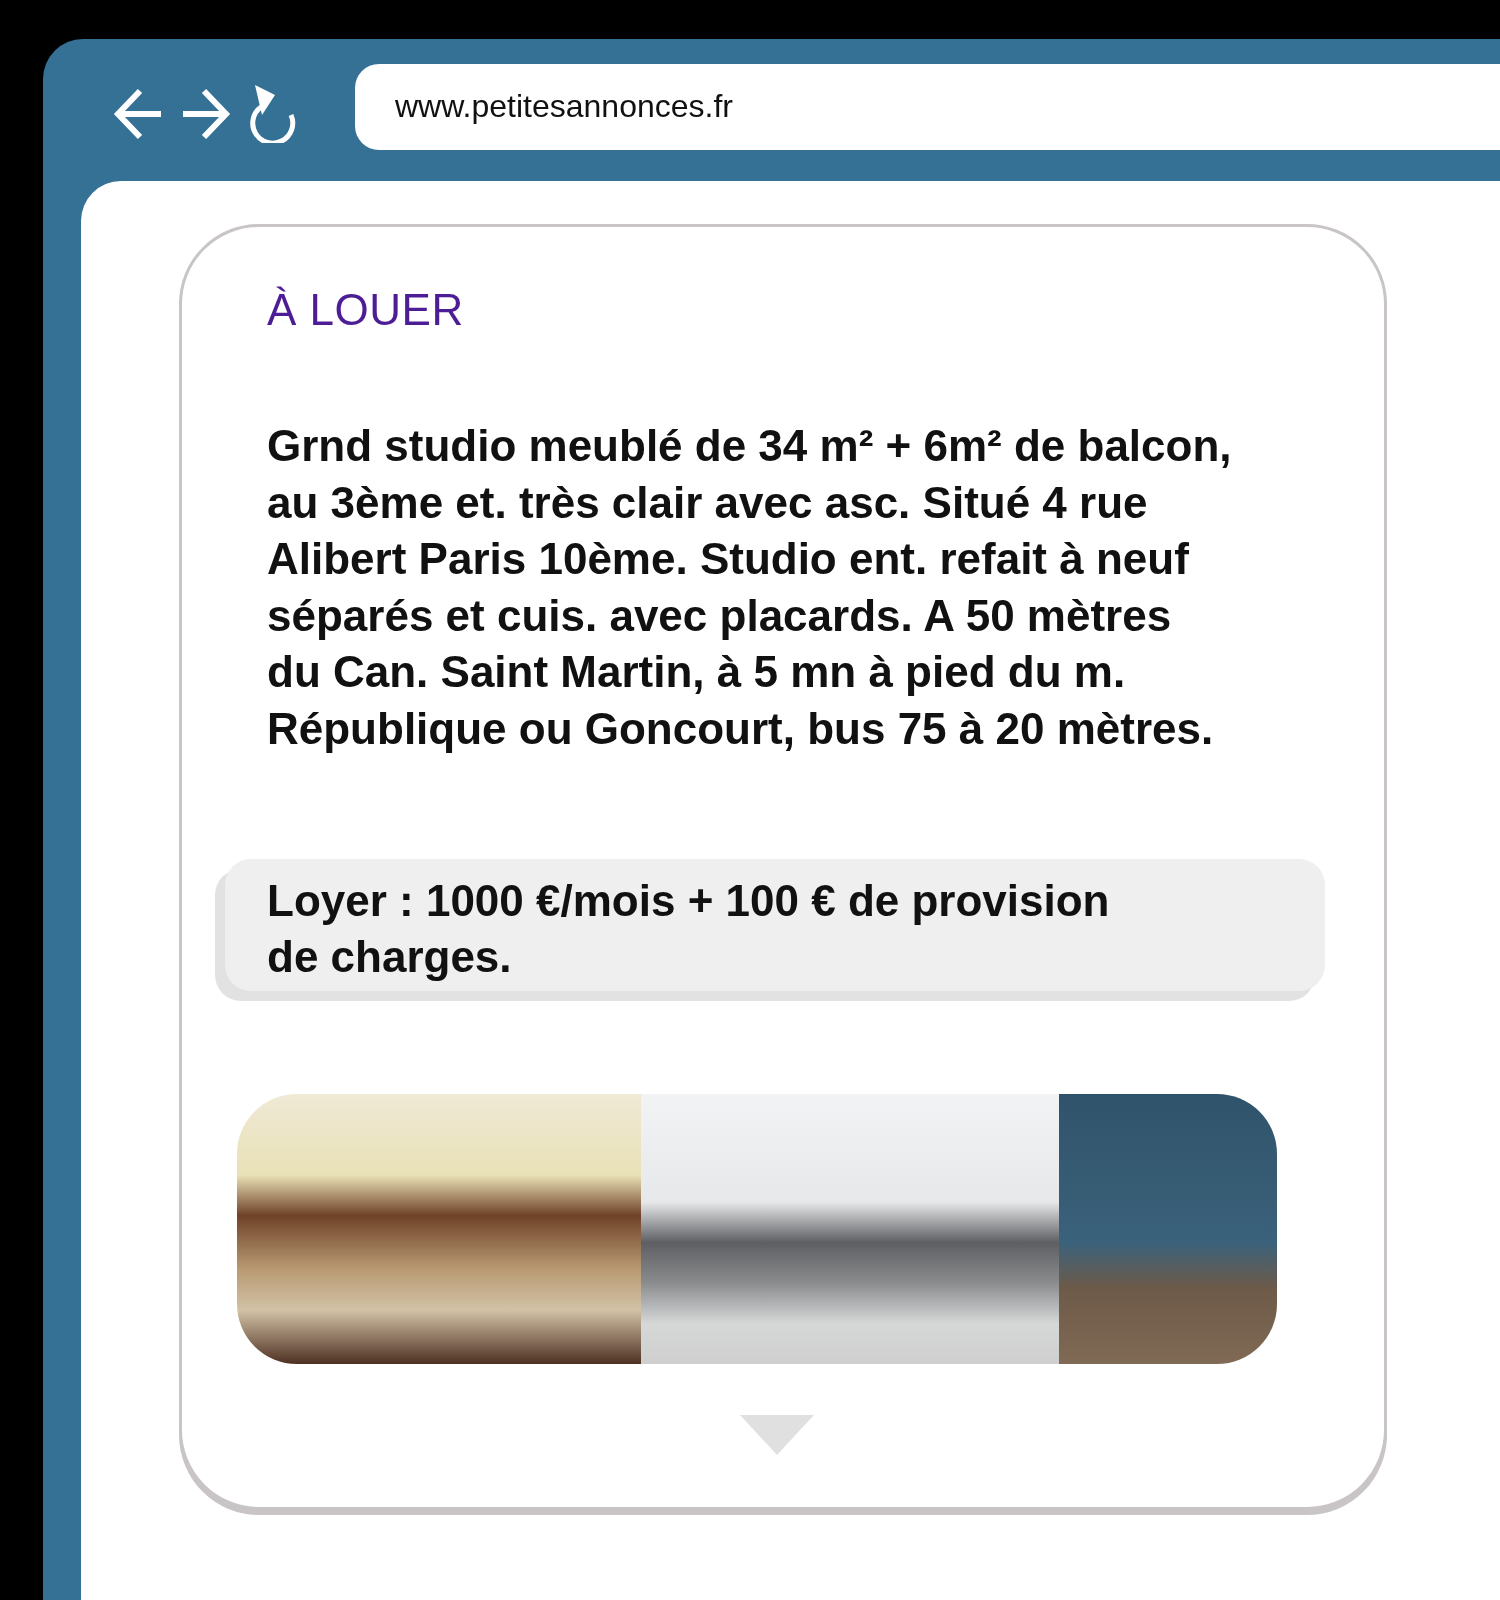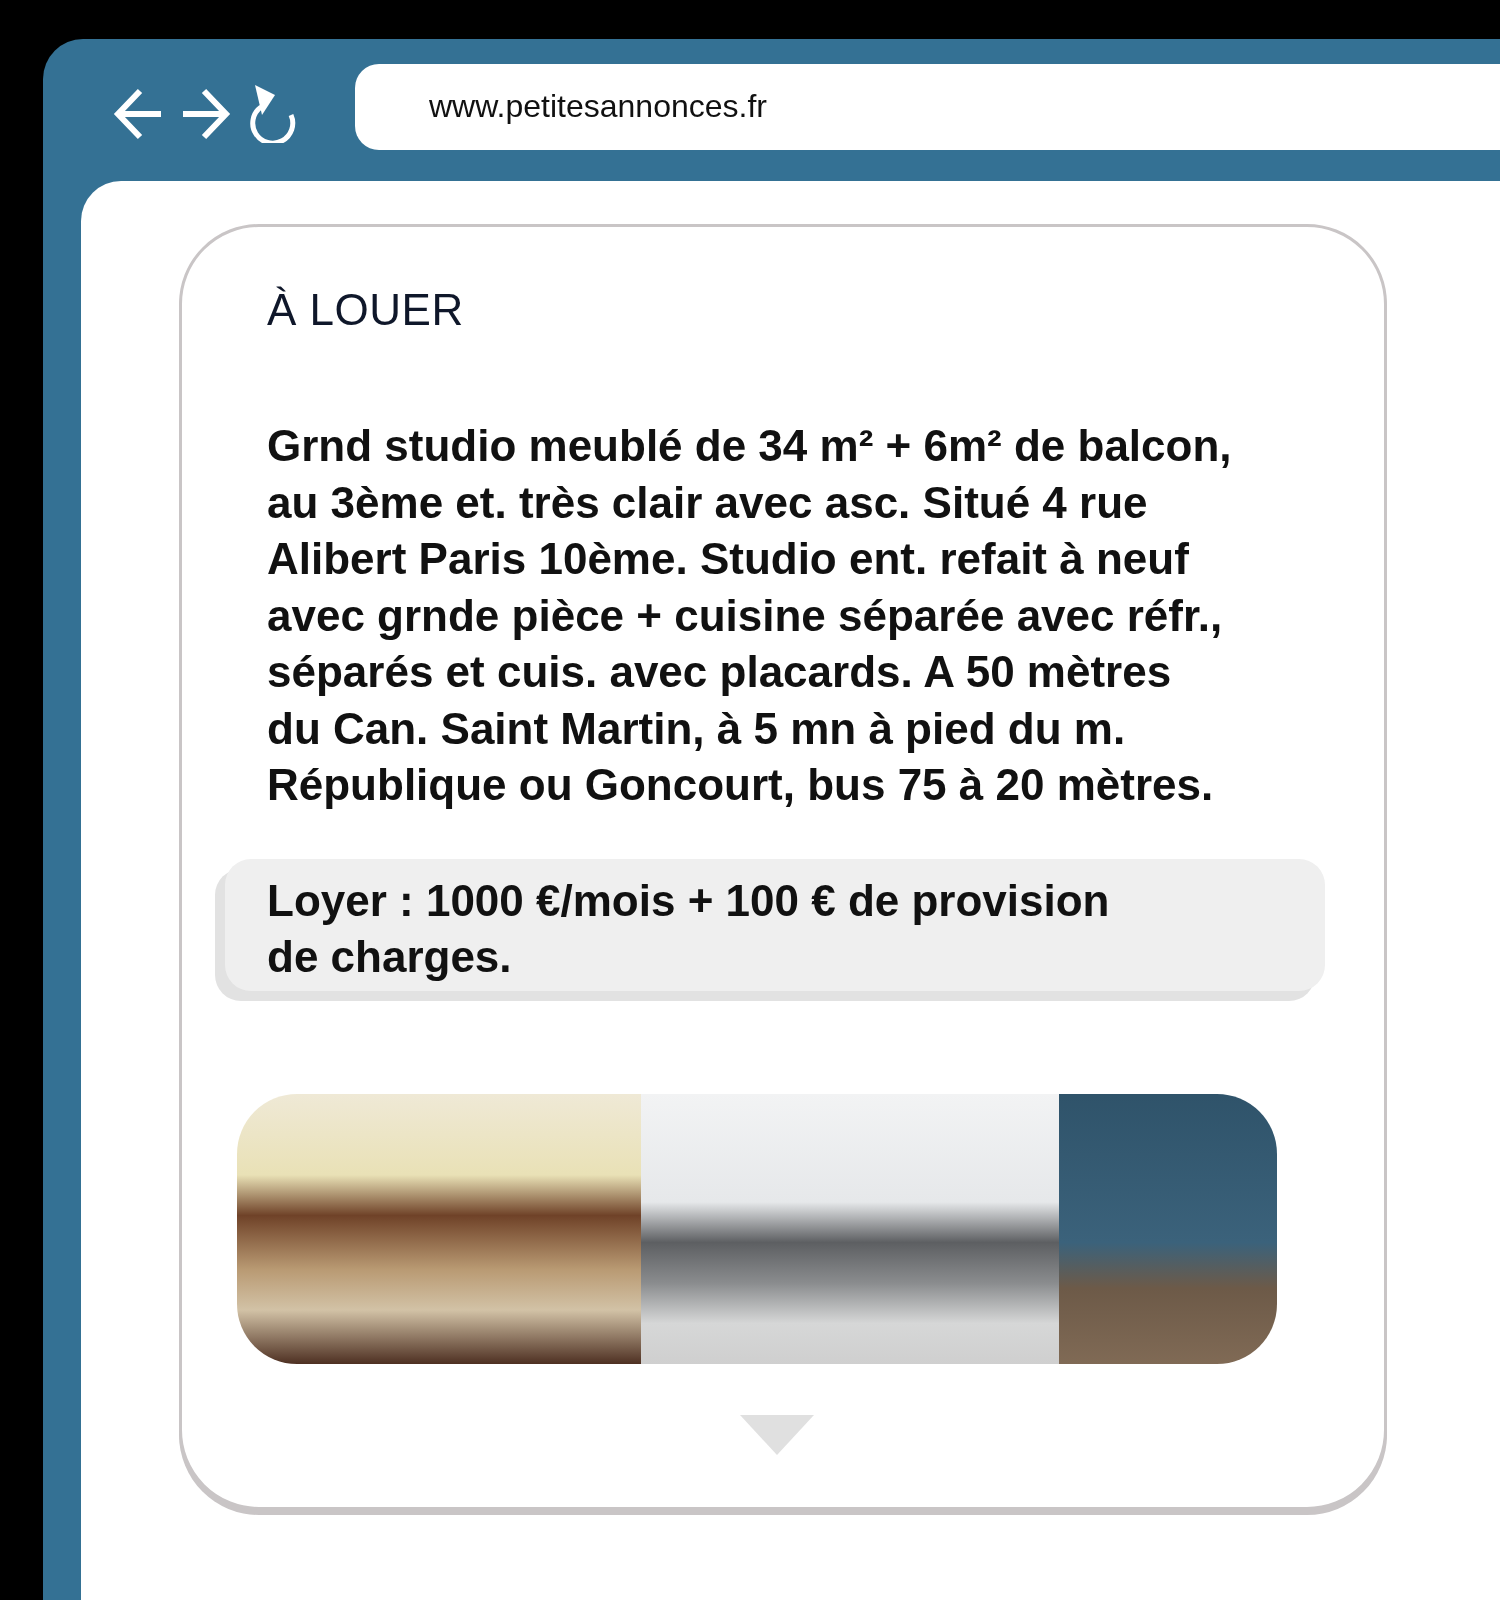--- a/index.html
+++ b/index.html
@@ -4,26 +4,26 @@
 <style>
   html, body { margin:0; padding:0; }
   body { width:1500px; height:1600px; background:#000; position:relative; overflow:hidden;
          font-family:"Liberation Sans", "DejaVu Sans", sans-serif; }
   .browser { position:absolute; left:43px; top:39px; width:1500px; height:1600px;
              background:#347194; border-top-left-radius:40px; }
   .nav { position:absolute; left:70px; top:40px; height:70px; display:flex; align-items:center; gap:14px; }
   .nav svg { display:block; }
   .urlbar { position:absolute; left:312px; top:25px; width:1200px; height:86px; background:#fff;
             border-radius:24px 0 0 24px; }
-  .urltext { position:absolute; left:40px; top:24px; font-size:32px; color:#111;margin-left:34px; }
+  .urltext { position:absolute; left:40px; top:24px; font-size:32px; color:#111; }
   .page { position:absolute; left:38px; top:142px; width:1500px; height:1500px; background:#fff;
           border-top-left-radius:40px; }
   .card { position:absolute; left:98px; top:43px; width:1202px; height:1280px; border:3px solid #c9c5c6;
           border-radius:80px; box-shadow:0 5px 0 #c9c5c6; background:#fff; }
-  .title { position:absolute; left:85px; top:58px; font-size:44px; color:#0f172a; letter-spacing:0.5px; }
+  .title { position:absolute; left:85px; top:58px; font-size:44px; color:#4c1d95; letter-spacing:0.5px; }
   .body { position:absolute; left:85px; top:173px; width:1080px; font-size:44px; line-height:56.5px; color:#111;
           font-weight:bold;margin-top:18px; }
   .body .ln { display:block; white-space:nowrap; }
   .price { position:absolute; left:43px; top:632px; width:1100px; height:132px; background:#efefef;
            border-radius:26px; box-shadow:-10px 10px 0 #e2e2e2; }
   .price-text { position:absolute; left:42px; top:14px; font-size:44px; line-height:56px; font-weight:bold; color:#111; }
   .photos { position:absolute; left:55px; top:867px; width:1040px; height:270px; border-radius:60px;
             overflow:hidden; display:flex; }
   .ph { height:100%; position:relative; overflow:hidden; }
   .ph1 { width:404px; background:linear-gradient(180deg,#efe9d6 0%,#e9e1b6 30%,#6f4228 45%,#b99a73 65%,#d2c2a6 80%,#4e3022 100%); }
@@ -60,21 +60,20 @@
     <span class="urltext">www.petitesannonces.fr</span>
   </div>
 
   <div class="page">
     <div class="card">
       <div class="title">À LOUER</div>
       <div class="body">
         <span class="ln">Grnd studio meublé de 34 m² + 6m² de balcon,</span>
         <span class="ln">au 3ème et. très clair avec asc. Situé 4 rue</span>
         <span class="ln">Alibert Paris 10ème. Studio ent. refait à neuf</span>
-        <span class="ln">avec grnde pièce + cuisine séparée avec réfr.,</span>
         <span class="ln">séparés et cuis. avec placards. A 50 mètres</span>
         <span class="ln">du Can. Saint Martin, à 5 mn à pied du m.</span>
         <span class="ln">République ou Goncourt, bus 75 à 20 mètres.</span>
       </div>
       <div class="price">
         <div class="price-text">
           <span class="ln" style="display:block">Loyer : 1000 €/mois + 100 € de provision</span>
           <span class="ln" style="display:block">de charges.</span>
         </div>
       </div>

